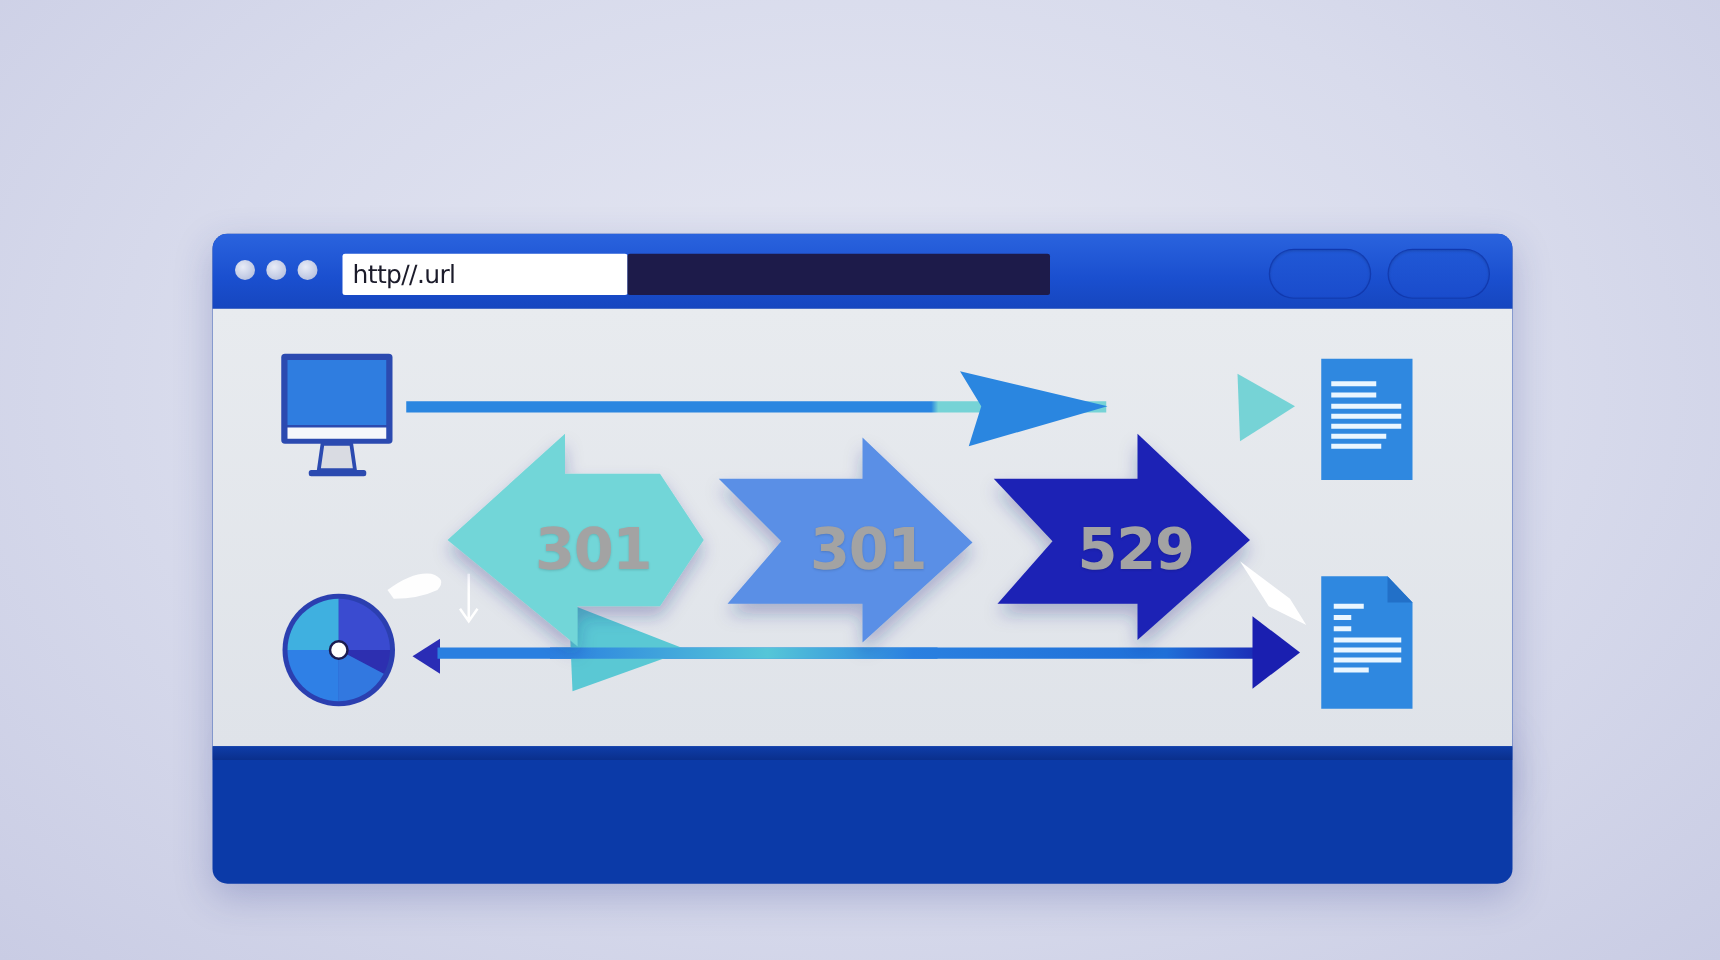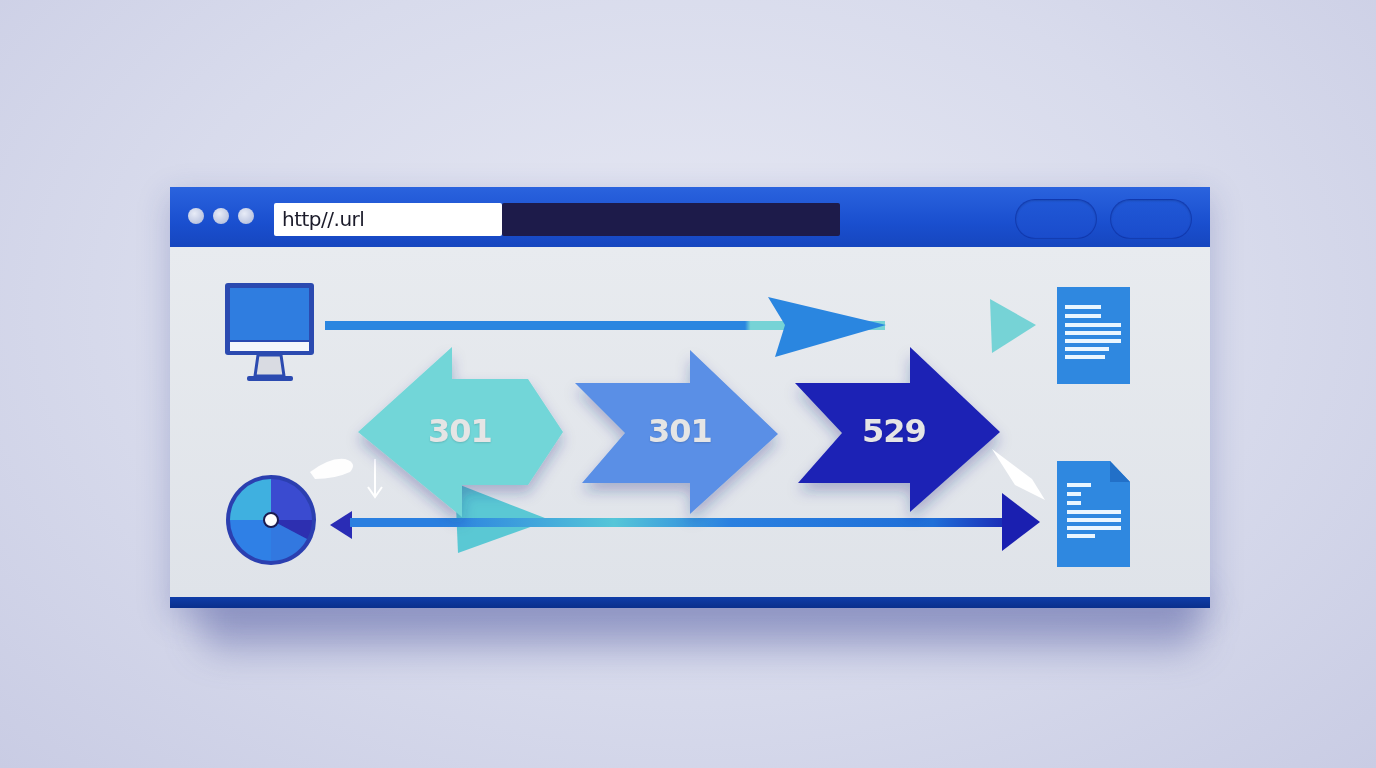--- a/index.html
+++ b/index.html
@@ -6,22 +6,22 @@
   body {
     width:1376px; height:768px; overflow:hidden; position:relative;
     background: radial-gradient(ellipse at 50% 40%, #e6e8f3 0%, #d8dbec 55%, #c9cce4 100%);
     font-family: "Liberation Sans", sans-serif;
   }
   .shadow {
     position:absolute; left:200px; top:590px; width:1000px; height:60px;
     background: rgba(60,70,150,0.35); filter: blur(18px); border-radius:20px;
   }
   .window {
-    position:absolute; left:170px; top:187px; width:1040px; height:421px;
-    border-radius:0; overflow:hidden;
+    position:absolute; left:170px; top:187px; width:1040px; height:520px;
+    border-radius:12px; overflow:hidden;
     box-shadow: 0 10px 30px rgba(40,50,140,0.25);
     background:#0b3aa8;
   }
   .titlebar {
     position:absolute; left:0; top:0; width:100%; height:60px;
     background: linear-gradient(#2a63de, #1a4fcf 60%, #1646bf);
   }
   .dot { position:absolute; top:21px; width:16px; height:16px; border-radius:50%;
     background: radial-gradient(circle at 40% 35%, #e8ecf7, #aab6d8); }
   .url {
@@ -42,21 +42,21 @@
   .content {
     position:absolute; left:0; top:60px; width:100%; height:350px;
     background: linear-gradient(180deg, #e8ebef, #dfe3e9);
   }
   .bottom-edge {
     position:absolute; left:0; top:410px; width:100%; height:11px;
     background: linear-gradient(#0f3da8, #0a2f8c);
   }
   svg.layer { position:absolute; left:0; top:0; }
   .code {
-    position:absolute; color:#e5e5e5; font-weight:bold; font-size:32px;
+    position:absolute; color:#a3a3a3; font-weight:bold; font-size:46px;
     font-family:"DejaVu Sans", sans-serif; letter-spacing:-1px;
     text-shadow: 0 1px 2px rgba(0,0,0,0.15);
   }
 </style>
 </head>
 <body>
 
 <div class="shadow"></div>
 
 <div class="window">

